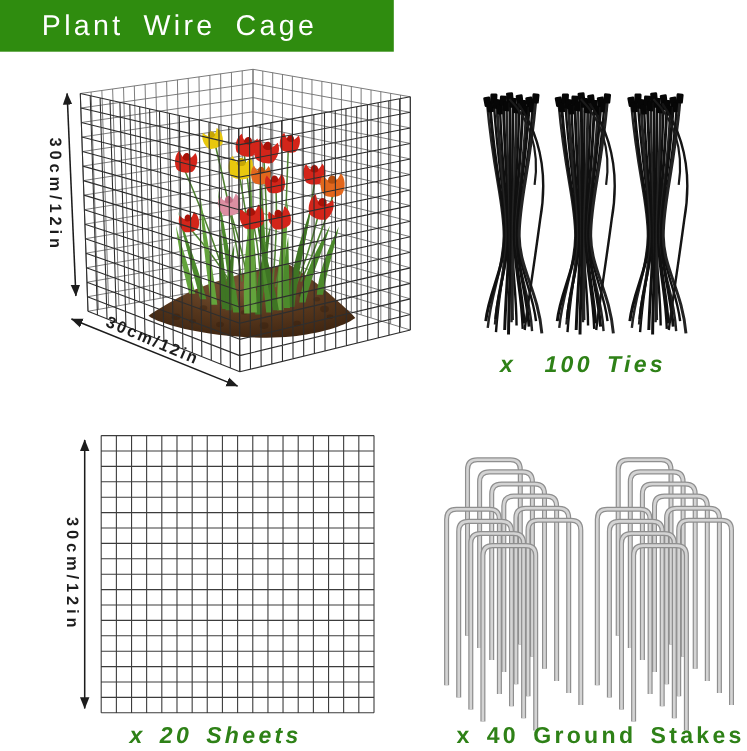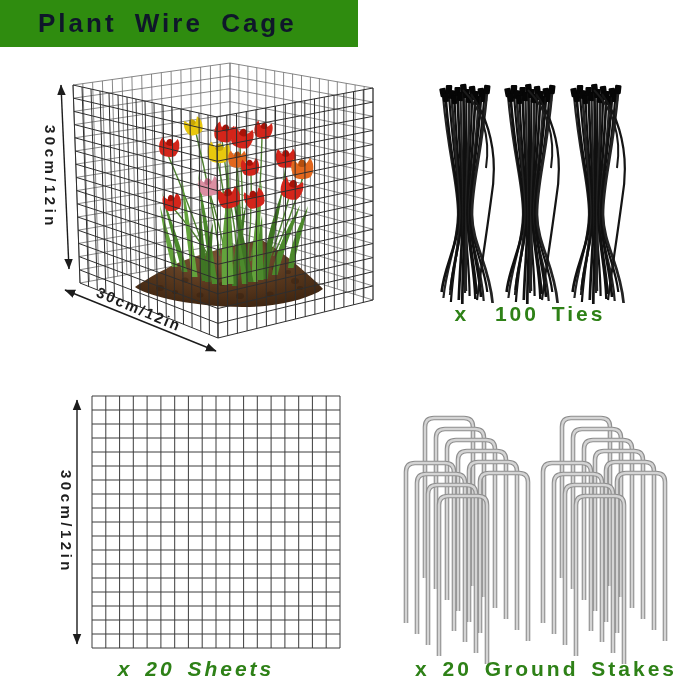--- a/index.html
+++ b/index.html
@@ -6,21 +6,21 @@
   body{
     width:679px;height:683px;position:relative;background:#ffffff;
     font-family:"Liberation Sans",sans-serif;overflow:hidden;
   }
   .banner{
     position:absolute;left:0;top:0;width:358px;height:47px;
     background:var(--banner-bg,#2f8c0f);
     display:flex;align-items:center;box-sizing:border-box;padding-left:38px;
   }
   .banner-title{
-    color:#0f172a;font-size:26px;font-weight:bold;
+    color:#ffffff;font-size:26px;font-weight:normal;
     letter-spacing:3px;word-spacing:8px;white-space:pre;
   }
   svg#scene{position:absolute;left:0;top:0;}
   .dim{stroke:var(--dimension-ink,#1c1c1c);stroke-width:1.4;}
   .dimtext{
     font-family:"Liberation Sans",sans-serif;font-size:15px;font-weight:bold;
     letter-spacing:3.5px;fill:var(--dimension-ink,#1c1c1c);
   }
   .dimtext.tight{letter-spacing:2px;}
   .count-label{
@@ -338,15 +338,15 @@
         <path d="M554,634 L554,483 Q554,474 563,474 L593,474 Q602,474 602,483 L602,642" fill="none" stroke="#8f8f8f" stroke-width="4.6" stroke-linejoin="round"></path>
         <path d="M554,634 L554,483 Q554,474 563,474 L593,474 Q602,474 602,483 L602,642" fill="none" stroke="#d4d4d4" stroke-width="2.4" stroke-linejoin="round"></path>
         <path d="M565,645 L565,494 Q565,485 574,485 L604,485 Q613,485 613,494 L613,653" fill="none" stroke="#8f8f8f" stroke-width="4.6" stroke-linejoin="round"></path>
         <path d="M565,645 L565,494 Q565,485 574,485 L604,485 Q613,485 613,494 L613,653" fill="none" stroke="#d4d4d4" stroke-width="2.4" stroke-linejoin="round"></path>
         <path d="M576,656 L576,505 Q576,496 585,496 L615,496 Q624,496 624,505 L624,664" fill="none" stroke="#8f8f8f" stroke-width="4.6" stroke-linejoin="round"></path>
         <path d="M576,656 L576,505 Q576,496 585,496 L615,496 Q624,496 624,505 L624,664" fill="none" stroke="#d4d4d4" stroke-width="2.4" stroke-linejoin="round"></path>
       </g>
     </g>
 </svg>
 
-<div class="count-label" style="left:530px;top:302px;">x  100 Ties</div>
+<div class="count-label" style="left:530px;top:320px;font-style:italic;">x  100 Ties</div>
 <div class="count-label" style="left:196px;top:657px;font-style:italic;">x 20 Sheets</div>
-<div class="count-label" style="left:546px;top:657px;">x 20 Ground Stakes</div>
+<div class="count-label" style="left:546px;top:657px;">x 40 Ground Stakes</div>
 
 </body></html>

